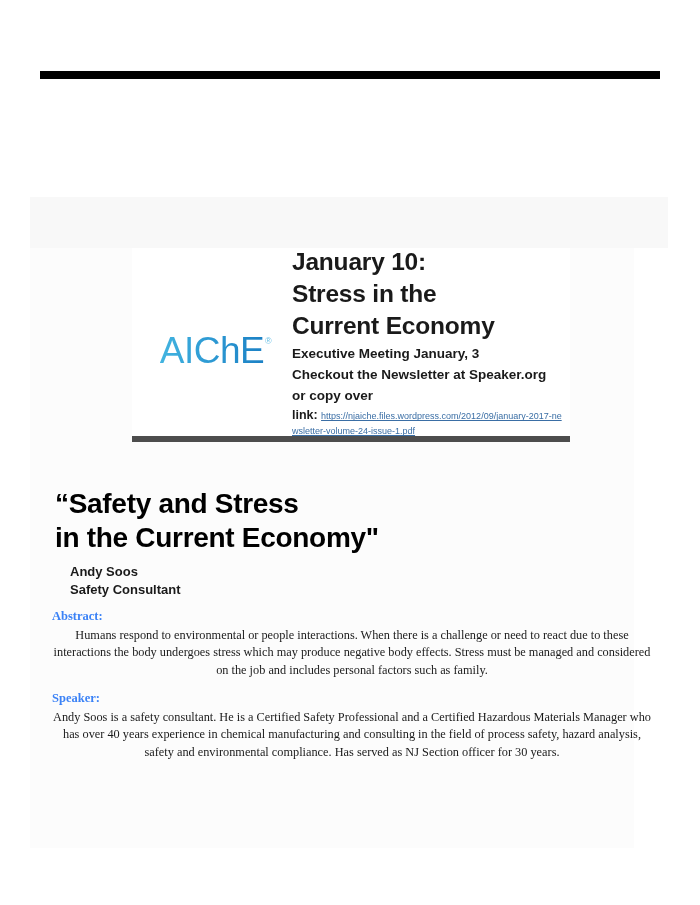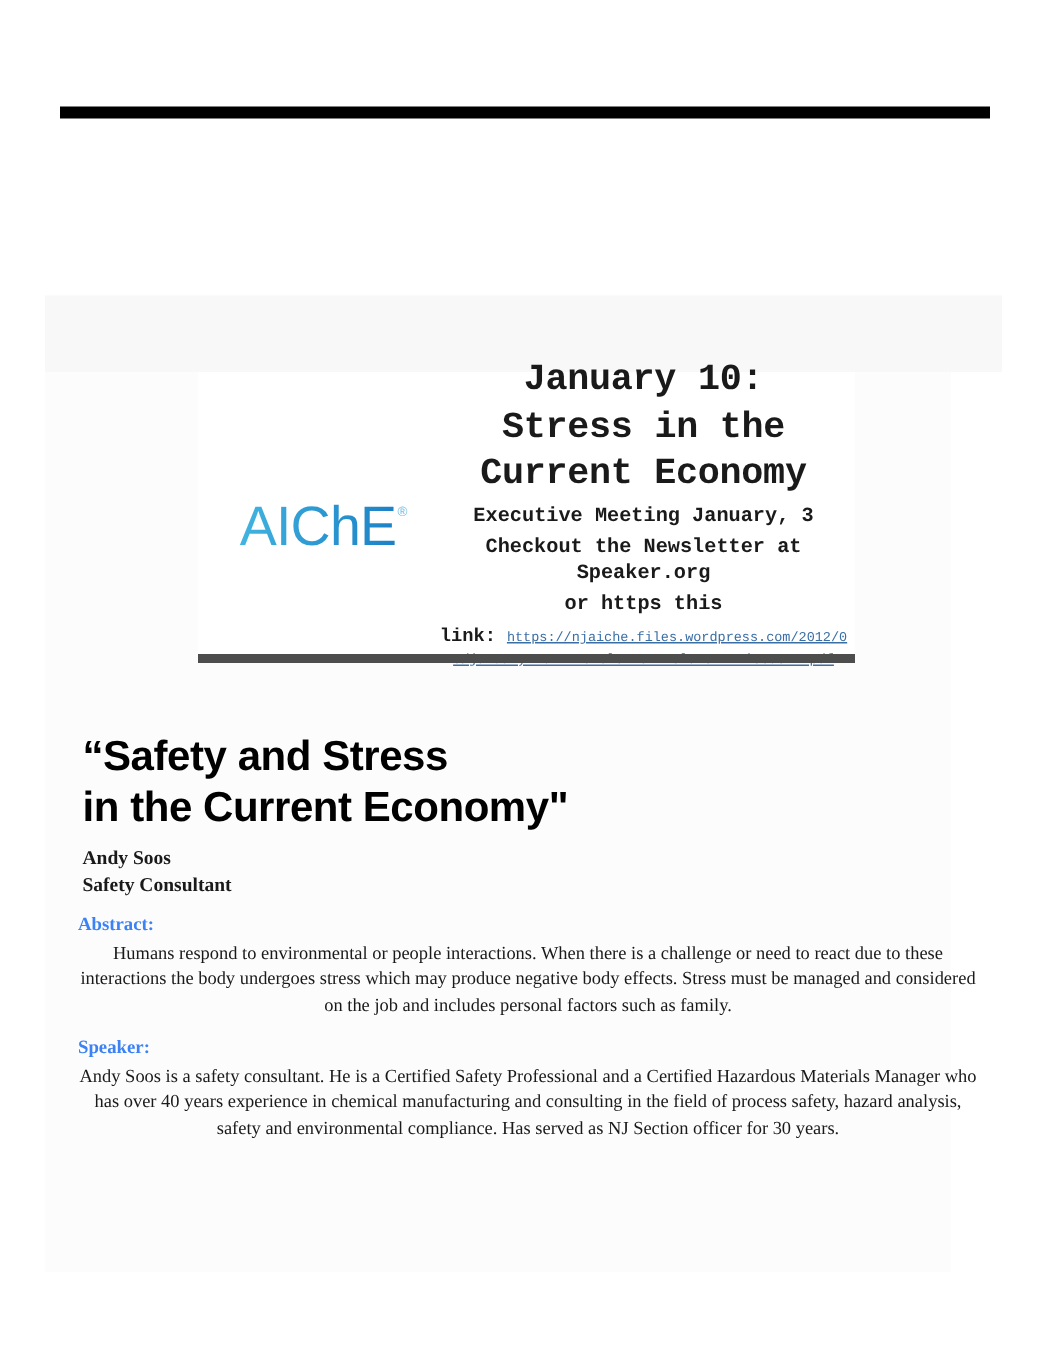--- a/index.html
+++ b/index.html
@@ -98,22 +98,21 @@
     right: -7px;
     top: 6px;
     font-size: 9px;
     color: #6fc2e6;
     -webkit-text-fill-color: #6fc2e6;
   }
 
   
   #banner-text {
     flex: 1 1 auto;
-    text-align: center;
-    font-family: Liberation Mono, monospace;
+    font-family: Liberation Sans, sans-serif;
     color: #1a1a1a;
     padding-right: 4px;
   }
   .banner-headline {
     font-size: 24.5px;
     font-weight: bold;
     line-height: 1.3;
     letter-spacing: -0.2px;
   }
   .banner-sub {
@@ -148,23 +147,23 @@
     width: 560px;
     font-family: "Liberation Sans", "DejaVu Sans", sans-serif;
     font-size: 28px;
     font-weight: bold;
     line-height: 1.2;
     color: #000000;
     letter-spacing: -0.3px;
   }
   #speaker-name {
     position: absolute;
-    left: 55px;
+    left: 70px;
     top: 563px;
-    font-family: Liberation Serif, serif;
+    font-family: Liberation Sans, sans-serif;
     font-size: 13px;
     font-weight: bold;
     color: #1a1a1a;
     line-height: 1.35;
   }
 
   
   #abstract-section {
     position: absolute;
     left: 52px;
@@ -208,21 +207,21 @@
         <span>AIChE</span><span id="aiche-tm">®</span>
       </div>
     </div>
 
     <div id="banner-text">
       <div class="banner-headline">January 10:</div>
       <div class="banner-headline">Stress in the</div>
       <div class="banner-headline">Current Economy</div>
       <div class="banner-sub">Executive Meeting January, 3</div>
       <div class="banner-sub">Checkout the Newsletter at Speaker.org</div>
-      <div class="banner-sub">or https this</div>
+      <div class="banner-sub">or copy over</div>
       <div class="banner-link-row">
         <span class="banner-link-label">link:</span>
         <span class="banner-link-url">https://njaiche.files.wordpress.com/2012/09/january-2017-newsletter-volume-24-issue-1.pdf</span>
       </div>
     </div>
 
   </div>
   <div id="banner-bottom-bar"></div>
 </div>
 

